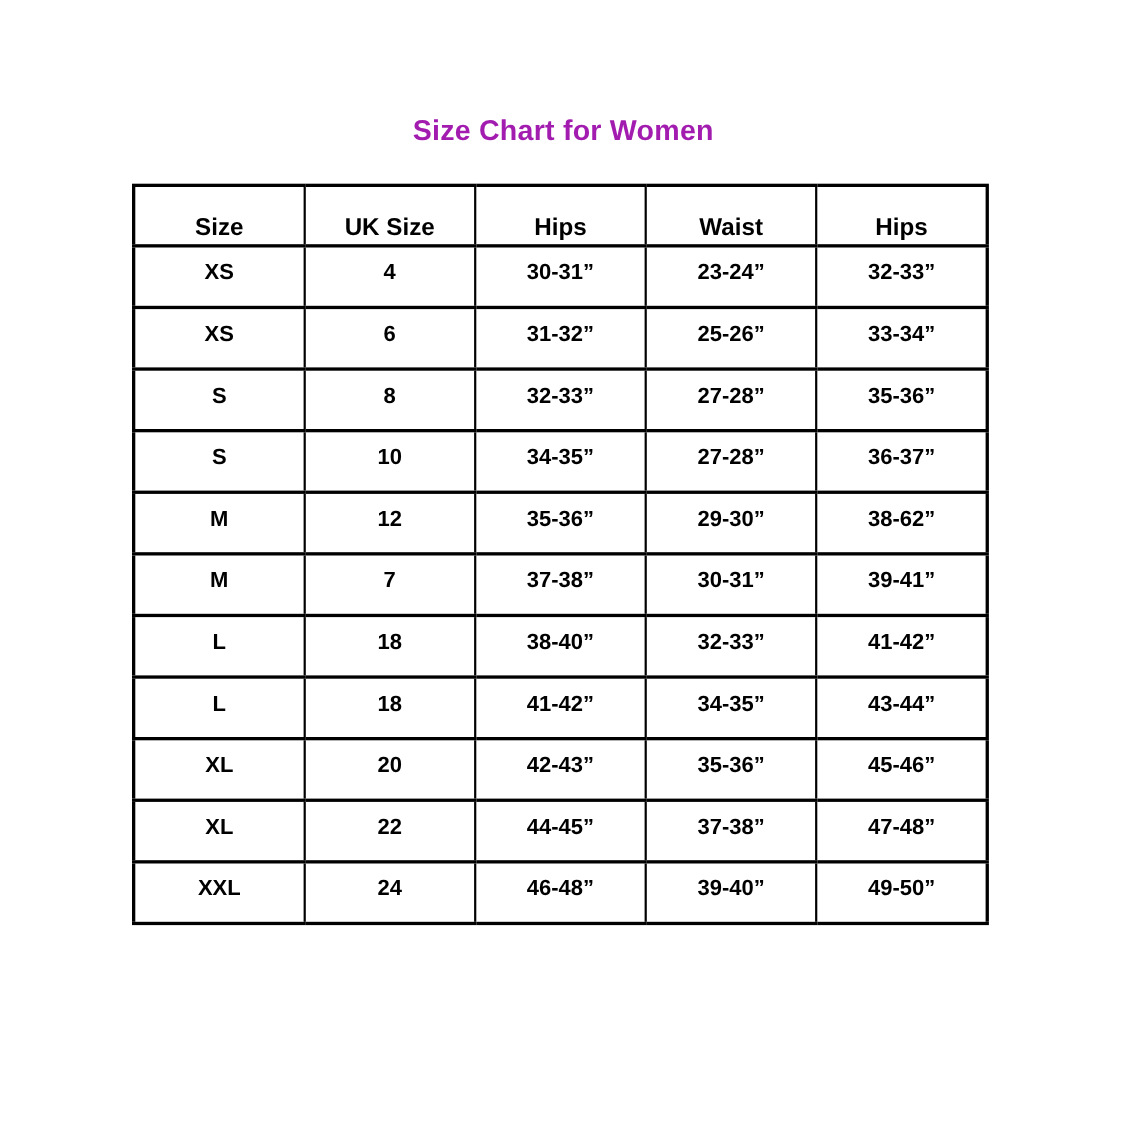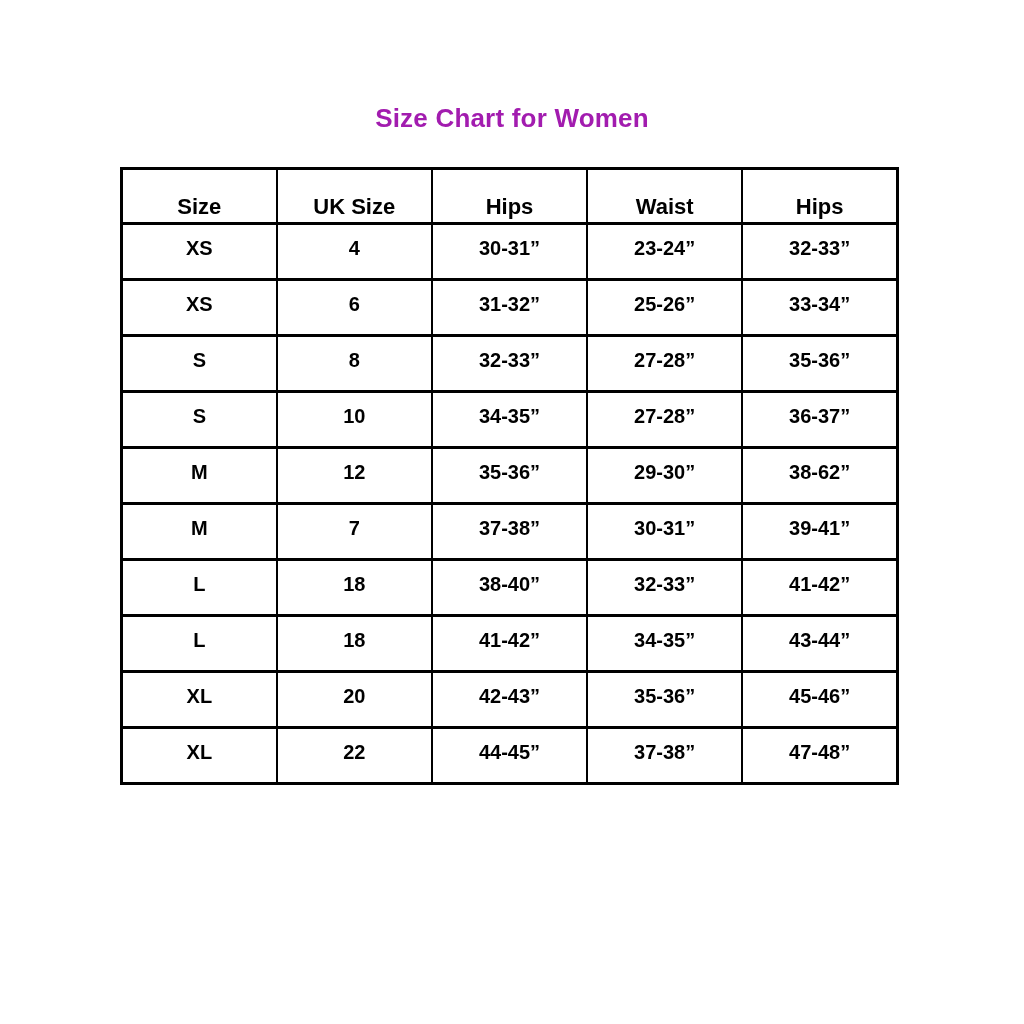--- a/index.html
+++ b/index.html
@@ -151,15 +151,22 @@
           <td>35-36”</td>
           <td>45-46”</td>
         </tr>
         <tr>
           <td>XL</td>
           <td>22</td>
           <td>44-45”</td>
           <td>37-38”</td>
           <td>47-48”</td>
         </tr>
+        <tr>
+          <td>XXL</td>
+          <td>24</td>
+          <td>46-48”</td>
+          <td>39-40”</td>
+          <td>49-50”</td>
+        </tr>
       </tbody>
   </table>
 </div>
 
 </body></html>

